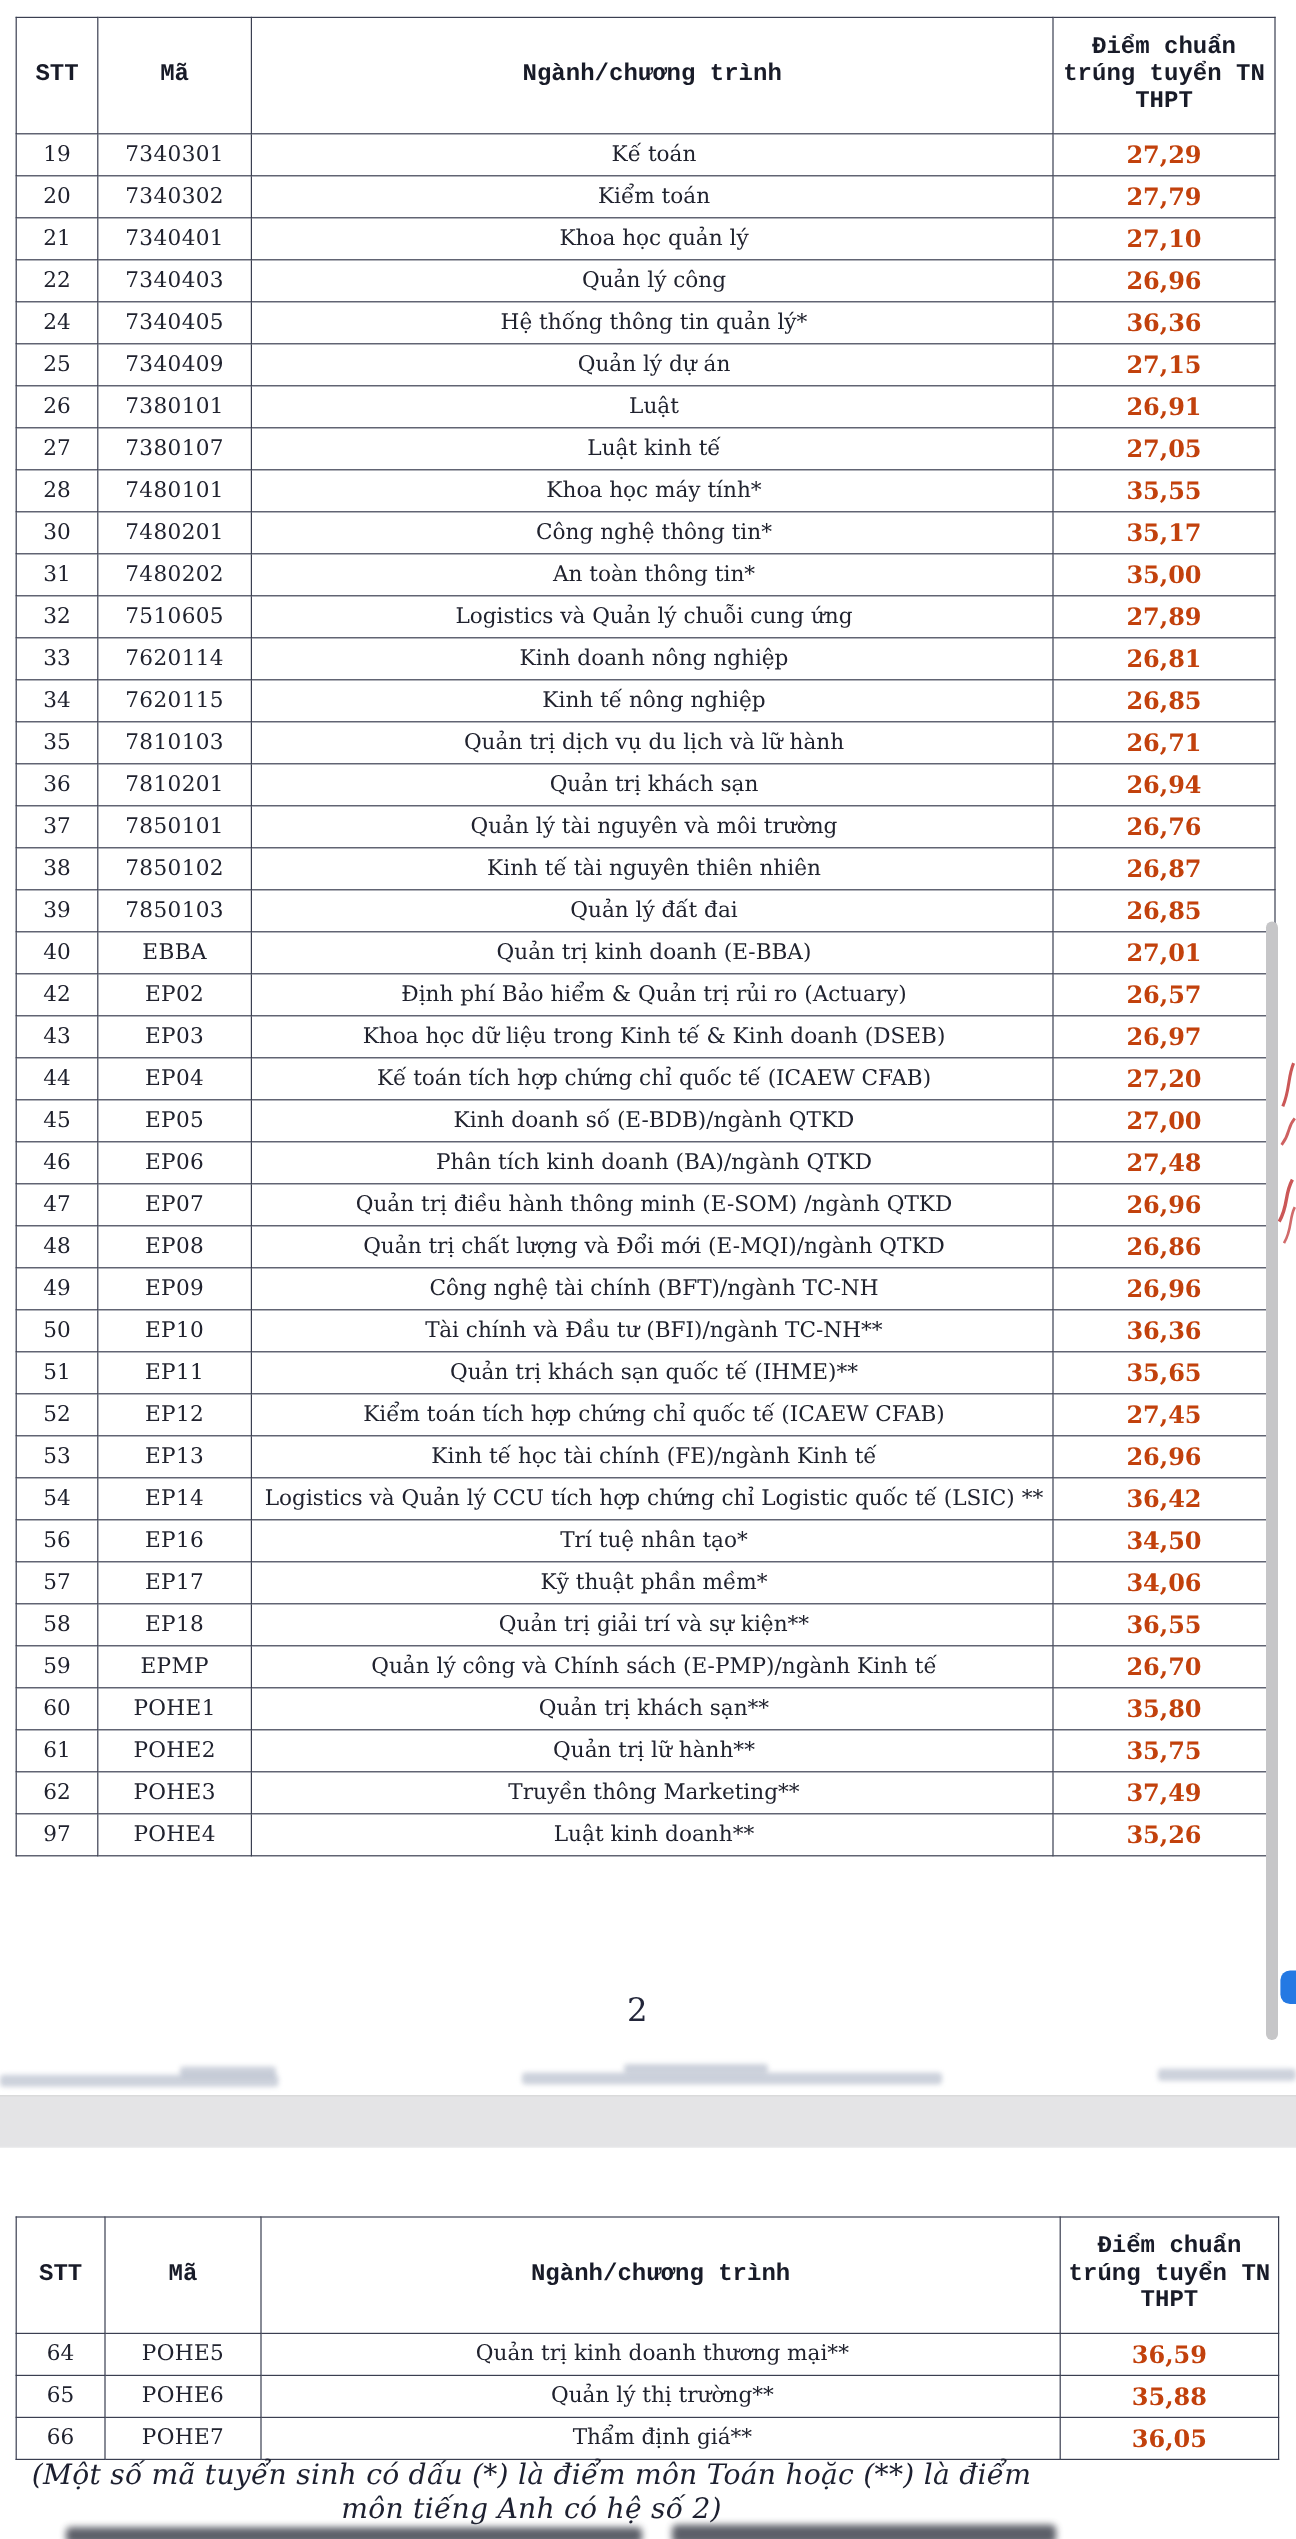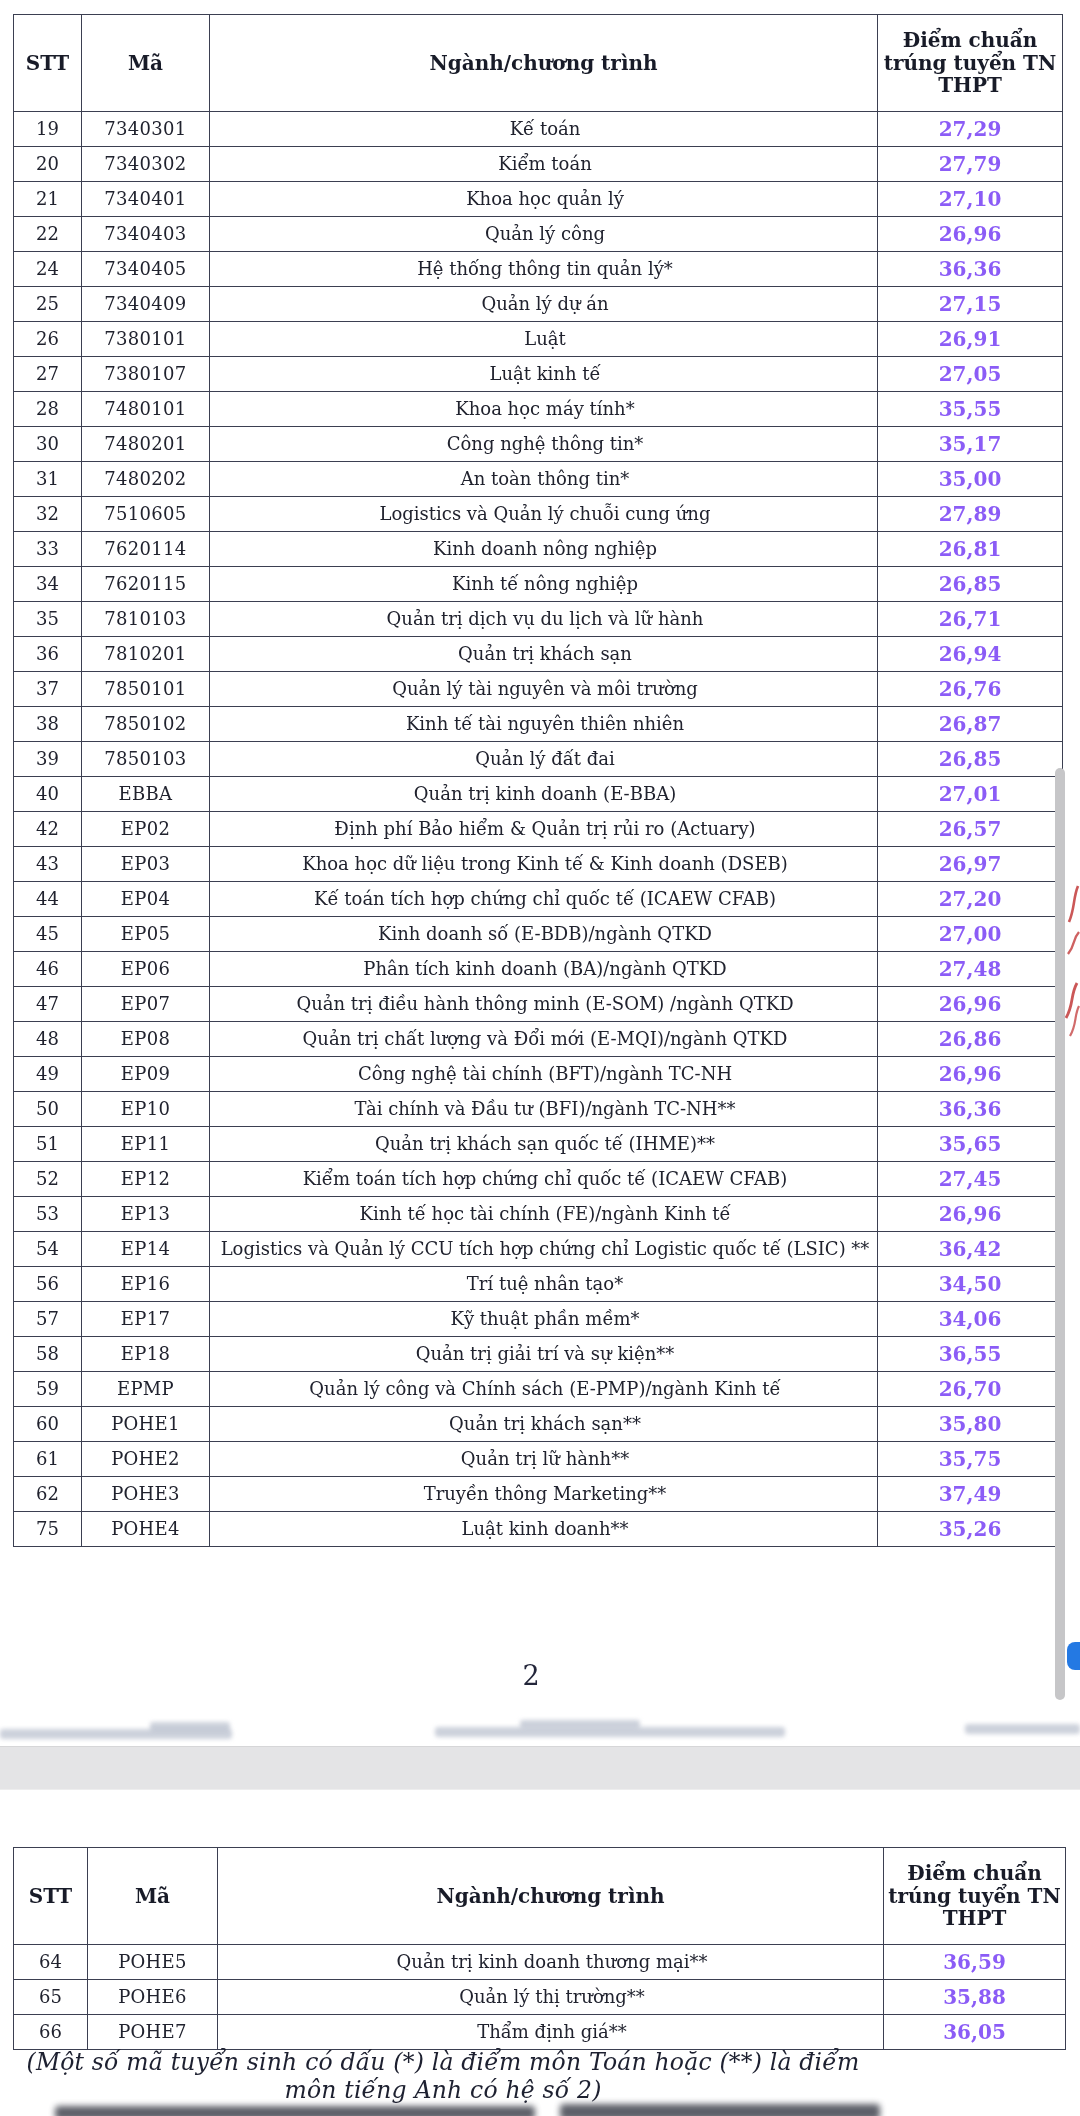--- a/index.html
+++ b/index.html
@@ -20,27 +20,27 @@
   table.t1{left:13px;top:14px;width:1049px;}
   table.t2{left:13px;top:1847px;width:1052px;}
   .score-table th,.score-table td{
     border:1.6px solid #3b3f51;
     padding:0 4px;
     line-height:1.12;
     overflow:hidden;
   }
   .score-table th{
     font-weight:bold;font-size:20px;text-align:center;
-    height:96px;vertical-align:middle;color:#181b28;
+    height:96px;vertical-align:middle;color:#181b28;font-family:Liberation Mono, monospace;
   }
   .score-table td{height:34px;vertical-align:middle;}
   td.c-stt{text-align:center;font-size:18px;}
   td.c-ma{text-align:center;font-size:18px;letter-spacing:.3px;}
   td.c-nganh{text-align:center;font-size:18px;padding-left:9px;padding-right:6px;}
-  td.c-diem{text-align:center;font-size:20px;font-weight:bold;color:#8b5cf6;}
+  td.c-diem{text-align:center;font-size:20px;font-weight:bold;color:#c2410c;}
 
   .page-number{
     position:absolute;left:0;top:1660px;width:1062px;
     text-align:center;font-size:27px;color:#23263a;
   }
 
   
   .blur-frag{position:absolute;filter:blur(2.2px);background:#9aa4b8;opacity:.5;border-radius:3px;}
 
   
@@ -371,21 +371,21 @@
   </tr>
 
   <tr>
     <td class="c-stt">62</td>
     <td class="c-ma">POHE3</td>
     <td class="c-nganh">Truyền thông Marketing**</td>
     <td class="c-diem">37,49</td>
   </tr>
 
   <tr>
-    <td class="c-stt">75</td>
+    <td class="c-stt">97</td>
     <td class="c-ma">POHE4</td>
     <td class="c-nganh">Luật kinh doanh**</td>
     <td class="c-diem">35,26</td>
   </tr>
 </tbody>
   </table>
 
   <div class="page-number">2</div>
 
   <div>

